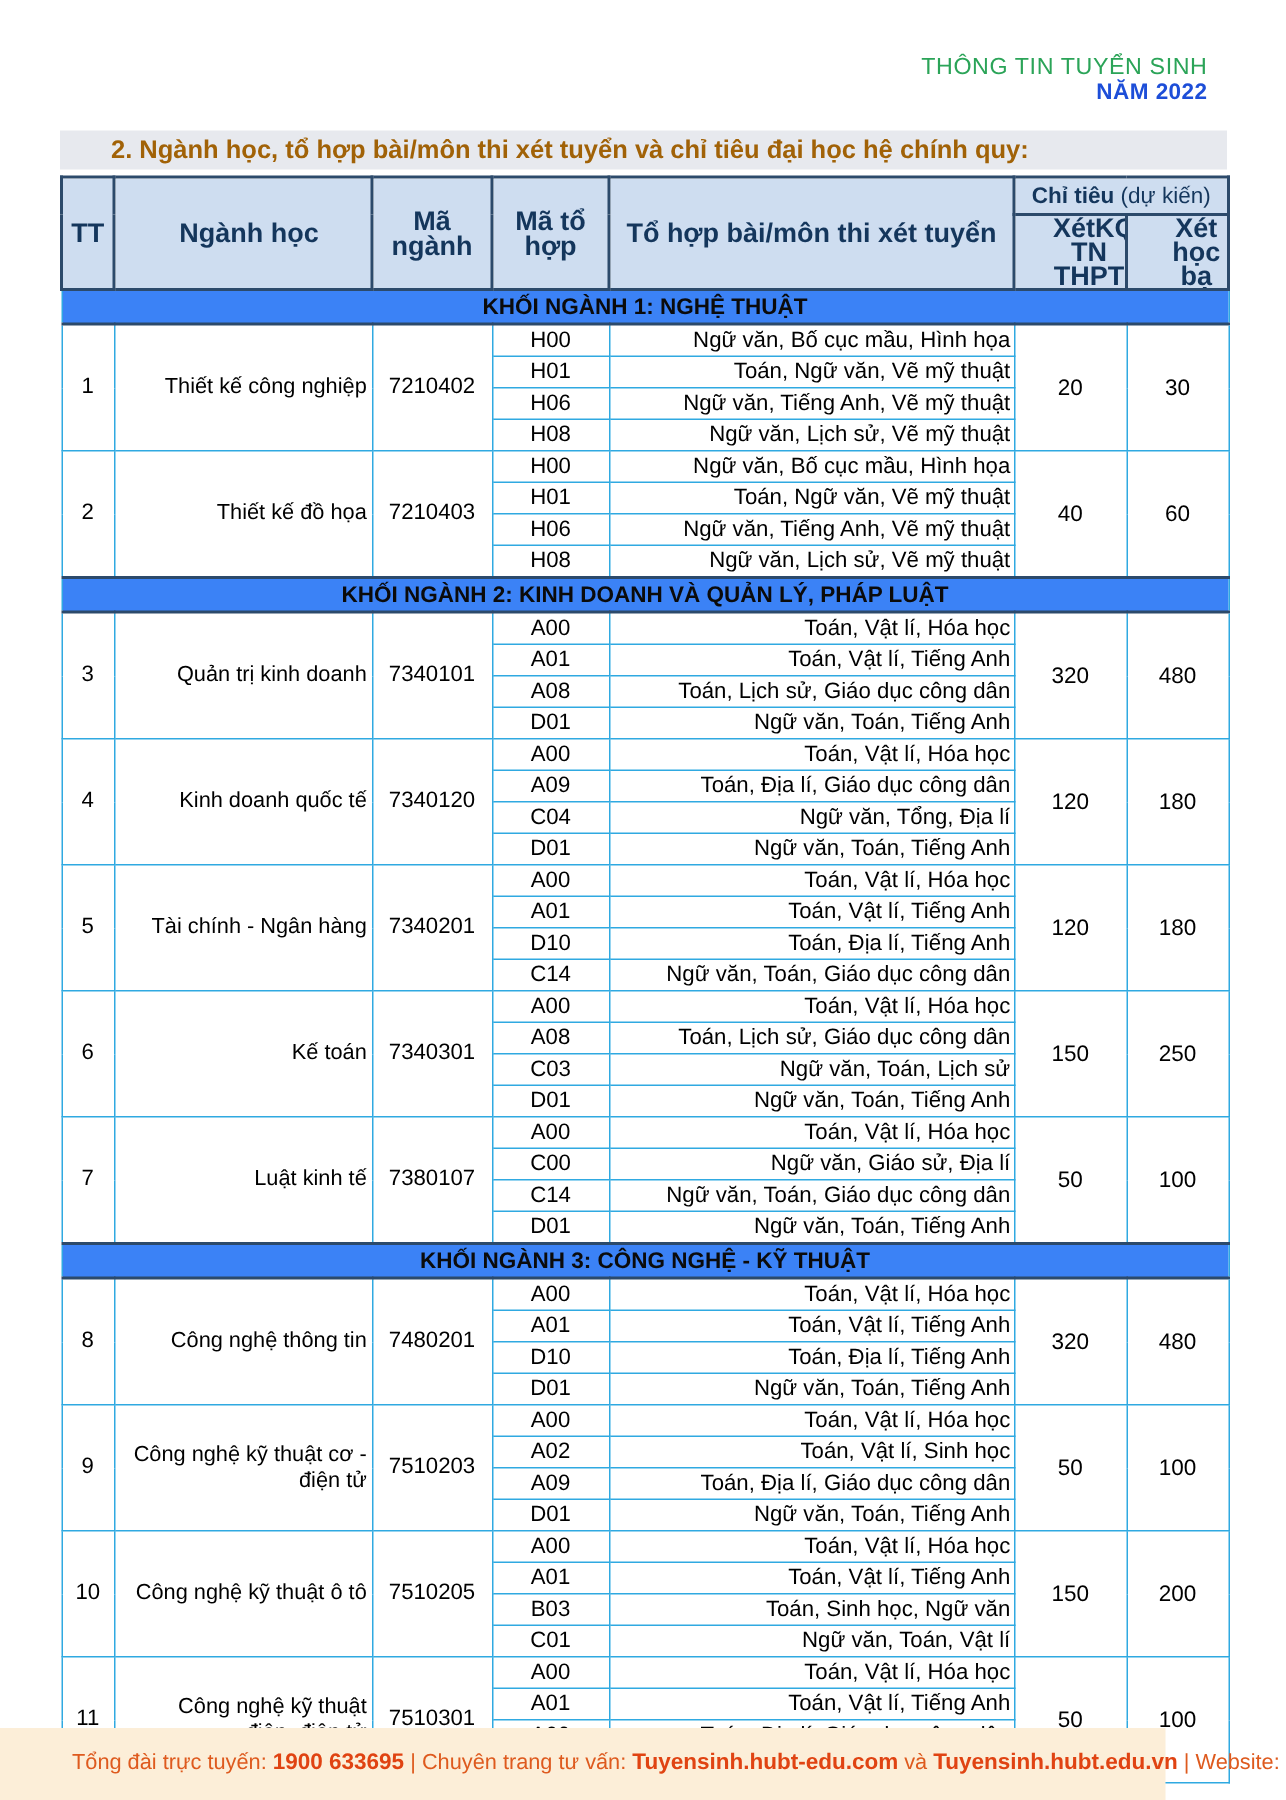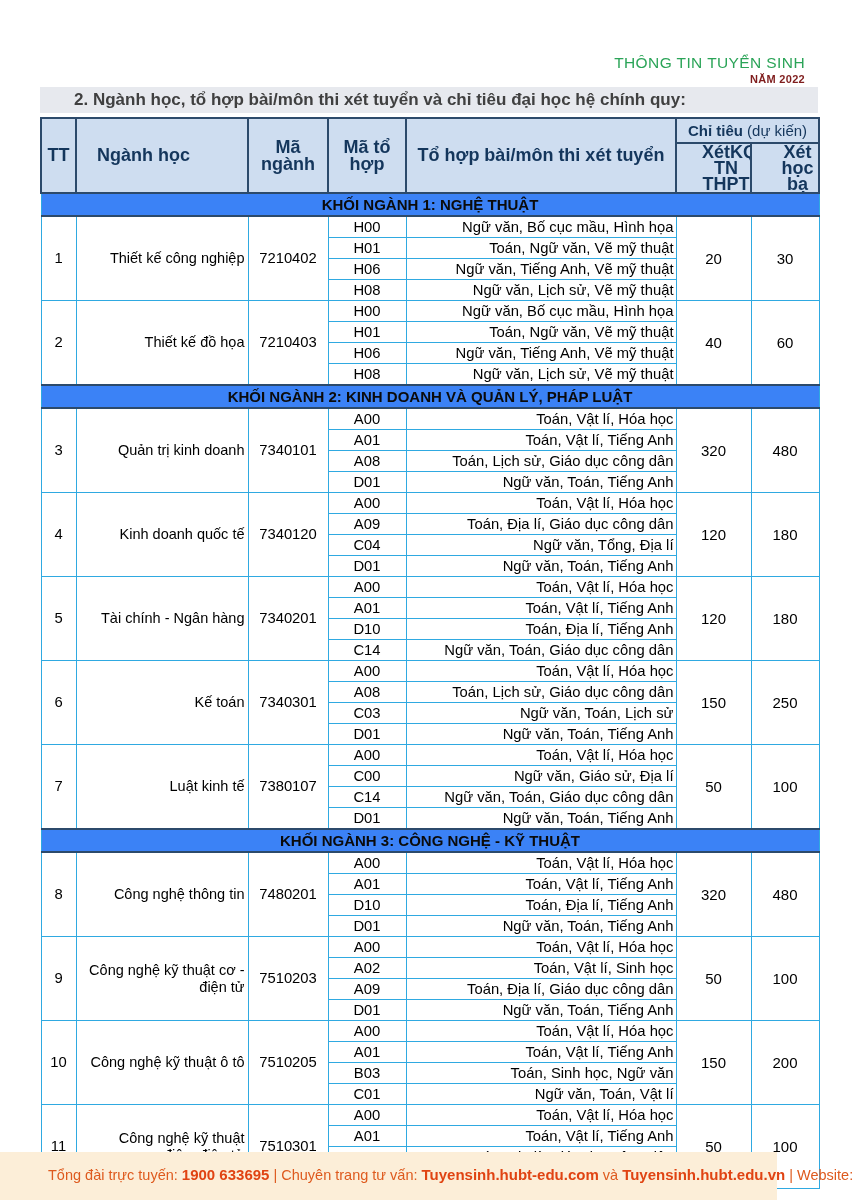--- a/index.html
+++ b/index.html
@@ -2,43 +2,43 @@
 <html><head>
 <meta charset="utf-8">
 <style>
   html,body { margin:0; padding:0; }
   body {
     width:857px; height:1200px; position:relative; background:#ffffff;
     font-family:"Liberation Sans", sans-serif; color:#000;
     overflow:hidden;
   }
   
-  .masthead { position:absolute; top:36px; right:52px; text-align:right; line-height:17px;margin-top:18px; }
+  .masthead { position:absolute; top:36px; right:52px; text-align:right; line-height:17px; }
   .masthead .l1 { color:#2BA458; font-size:15.5px; letter-spacing:.4px; }
-  .masthead .l2 { color:#7f1d1d; font-weight:bold; font-size:11px; letter-spacing:.3px; }
+  .masthead .l2 { color:#1d4ed8; font-weight:bold; font-size:15px; letter-spacing:.3px; }
 
   
   .title-band {
     position:absolute; top:87px; left:40px; width:778px; height:26px;
     background:#E7E9EE; box-sizing:border-box; padding-left:34px;
-    color:#404040; font-weight:bold; font-size:17px; line-height:26px;
+    color:#a16207; font-weight:bold; font-size:17px; line-height:26px;
     white-space:nowrap;
   }
 
   
   .table-wrap { position:absolute; top:117px; left:40px; }
   table { border-collapse:collapse; width:778px; table-layout:fixed; }
   col.c-tt{width:35px} col.c-major{width:172px} col.c-code{width:80px}
   col.c-combo{width:78px} col.c-subj{width:270px} col.c-q1{width:75px} col.c-q2{width:68px}
   th, td { padding:0; overflow:hidden; }
   thead th {
     background:#CEDDF0; border:2px solid #2C4A6B; color:#14365C;
     font-size:18px; font-weight:bold; line-height:17px;
   }
-  thead .h-left { text-align:left; padding-left:20px; }
+  thead .h-left { text-align:center; padding-left:8px; }
   thead .quota-top { height:23px; font-size:15px; }
   thead .quota-top .note { font-weight:normal;margin-top:10px; }
   thead .sub { height:35px; }
   thead .sub span { display:block; line-height:16px;padding-left:25px; }
   tbody td { border:1.5px solid #2FA9E1; font-size:14.8px; height:20px; line-height:17px; }
   tbody tr.section-row td {
     background:#3b82f6; border-top:2px solid #2C4A6B; border-bottom:2px solid #2C4A6B;
     font-weight:bold; text-align:center; font-size:15px; height:21px; color:#0b0b0b;
   }
   td.c { text-align:center; }

